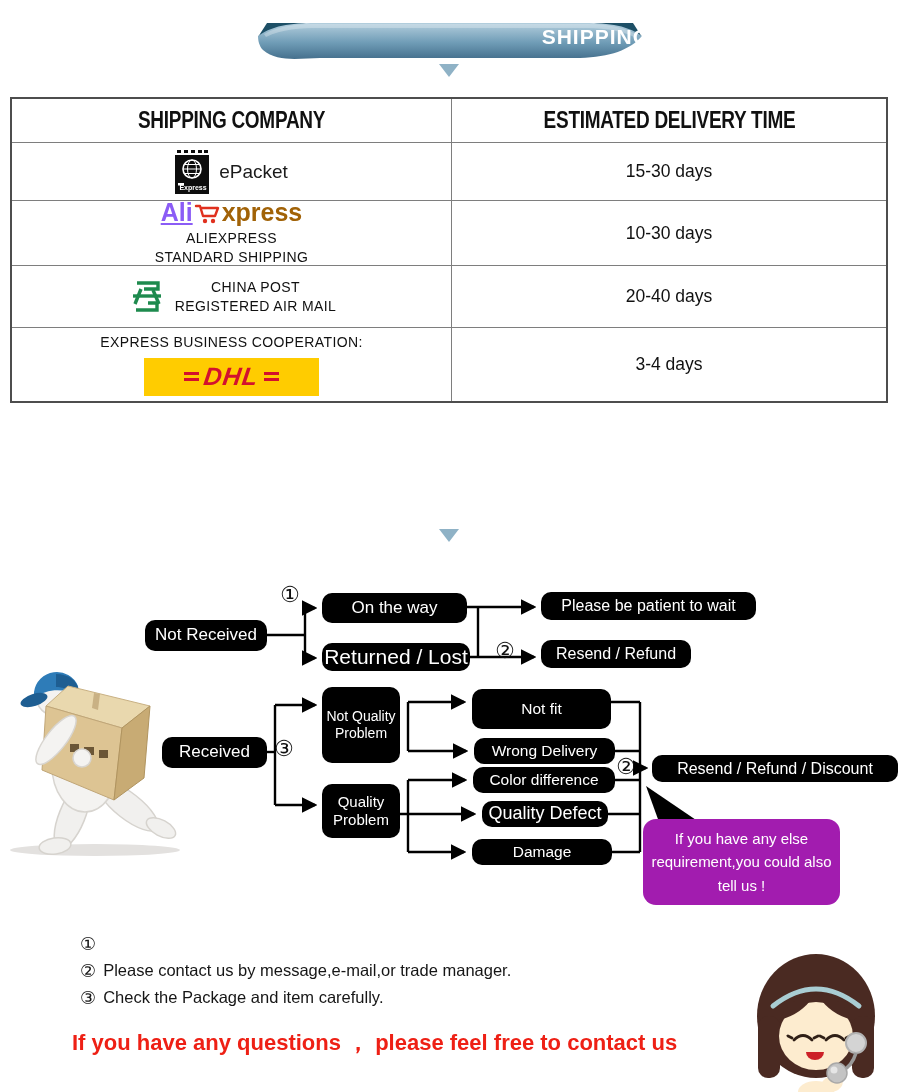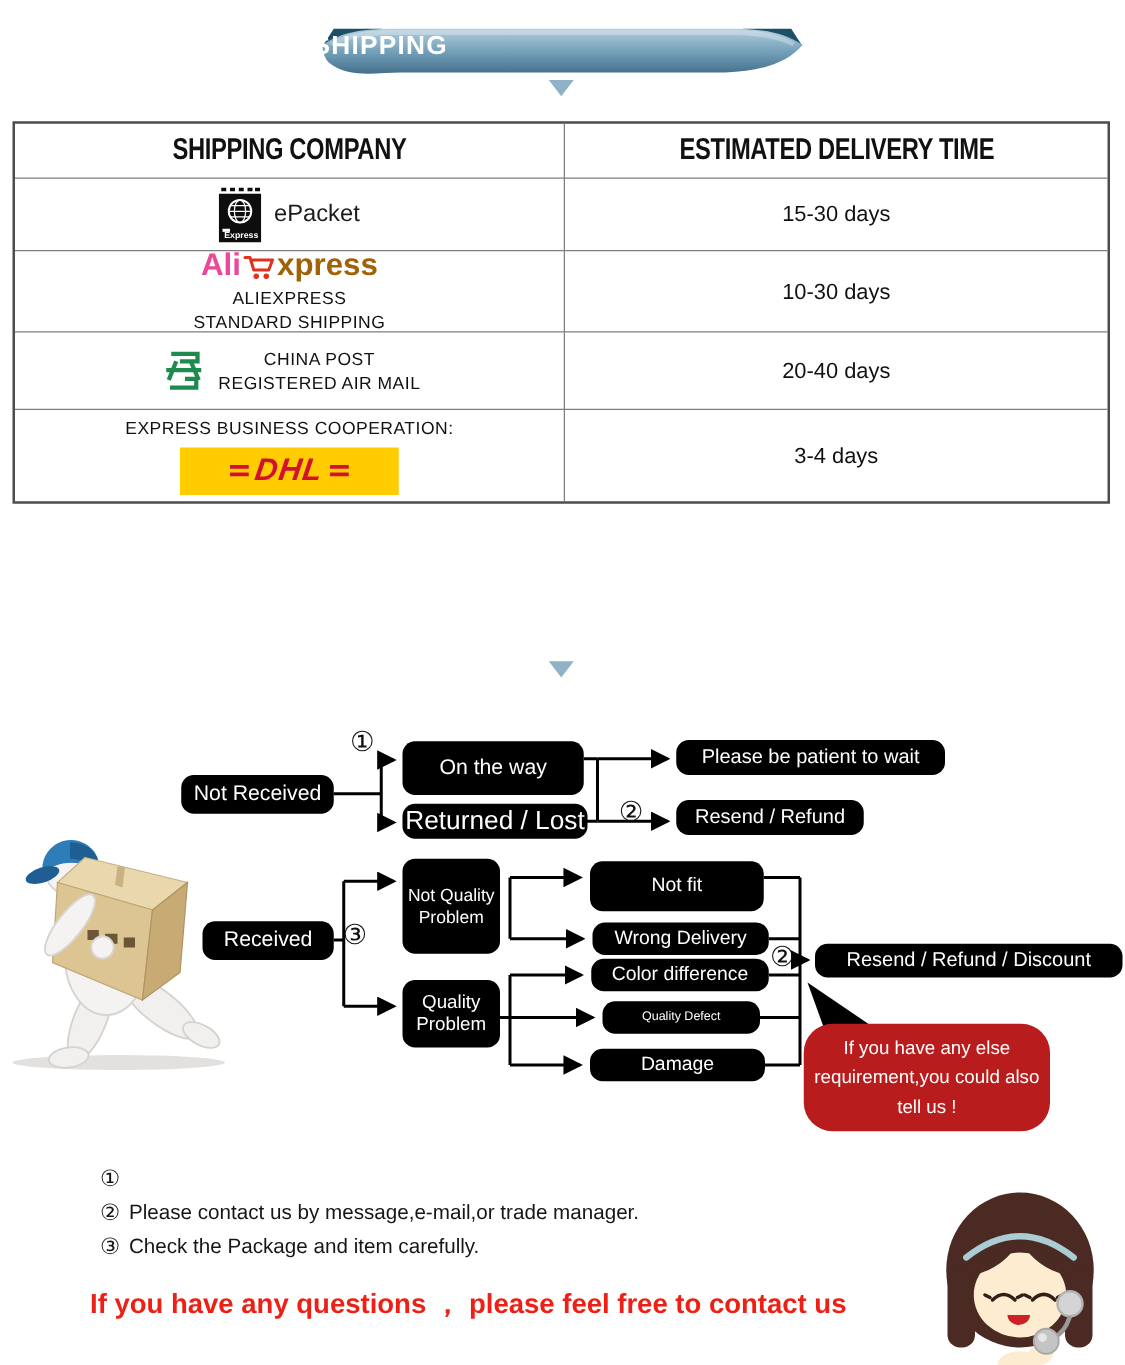--- a/index.html
+++ b/index.html
@@ -3,59 +3,59 @@
 <meta charset="utf-8">
 <style>
   * { margin:0; padding:0; box-sizing:border-box; }
   html,body { background:#fff; }
   body { font-family:"Liberation Sans", sans-serif; color:#111; }
   #page { position:relative; width:900px; height:1092px; margin:0 auto; background:#fff; overflow:hidden; }
 
   
   .ribbon { position:absolute; width:400px; height:52px; }
   .ribbon svg { position:absolute; left:0; top:0; }
-  .ribbon .ribbon-label { position:absolute; left:0; top:9px; width:100%; text-align:left;
+  .ribbon .ribbon-label { position:absolute; left:0; top:9px; width:100%; text-align:right;
     color:#fff; font-size:21px; font-weight:bold; letter-spacing:1px; }
   .down-tri { position:absolute; width:0; height:0;
     border-left:10px solid transparent; border-right:10px solid transparent;
     border-top:13px solid #8fb2c6; }
 
   
   .ship-table { position:absolute; left:10px; top:97px; width:878px; height:306px;
     border:2px solid #4d4d4d; display:grid; grid-template-columns:440px 1fr;
     grid-template-rows:44px 58px 65px 62px 73px; }
   .cell { display:flex; align-items:center; justify-content:center; text-align:center;
     border-bottom:1px solid #7e7e7e; }
   .cell.col1 { border-right:1px solid #7e7e7e; }
   .cell.lastrow { border-bottom:none; }
   .th { font-weight:bold; font-size:20px; }
   .th span { display:inline-block; transform:scale(0.95,1.2); letter-spacing:-0.3px; }
   .days { font-size:17.5px; }
   .company-line { font-size:14px; letter-spacing:0.4px; line-height:1.3; }
   .epacket-row { gap:10px; }
   .epacket-name { font-size:19px; color:#1b1b1b; }
   .ali-logo { font-size:25px; font-weight:bold; line-height:1; display:flex; align-items:flex-end; }
-  .ali-part1 { color:#ec4899; }
+  .ali-part1 { color:#8b5cf6;text-decoration:underline; }
   .ali-part2 { color:#a16207; }
   .cp-row { display:flex; align-items:center; gap:8px; }
   .dhl-box { margin-top:6px; width:175px; height:38px; background:#ffcc00;
     display:flex; align-items:center; justify-content:center; gap:5px; }
   .dhl-text { color:#d3112e; font-size:25px; font-weight:900; font-style:italic;
     letter-spacing:1px; transform:skewX(-8deg); line-height:1; }
   .dhl-dash { width:15px; height:9px; border-top:3px solid #d3112e; border-bottom:3px solid #d3112e; }
 
   
   #flow { position:absolute; left:0; top:560px; width:900px; height:372px; }
   #flow svg.lines { position:absolute; left:0; top:0; pointer-events:none; }
   .fbox { position:absolute; background:#000; color:#fff; border-radius:10px;
     display:flex; align-items:center; justify-content:center; text-align:center;
     font-size:16px; line-height:1.22; }
   .marker { position:absolute; font-family:"DejaVu Sans", sans-serif; font-size:22px; color:#111; line-height:1; }
   .bubble { position:absolute; left:643px; top:259px; width:197px; height:86px;
-    background:#b91c1c; color:#fff; border-radius:23px; display:flex; align-items:center;
+    background:#a21caf; color:#fff; border-radius:13px; display:flex; align-items:center;
     justify-content:center; text-align:center; font-size:15px; line-height:1.55; padding:4px 6px; }
   .illus { position:absolute; }
 
   
   .notes { position:absolute; left:80px; top:933px; font-size:16.5px; color:#161616; }
   .note-line { margin-bottom:6px; display:flex; align-items:center; gap:7px; }
   .note-line .nmark { font-family:"DejaVu Sans", sans-serif; font-size:18px; }
   .contact { position:absolute; left:72px; top:1028px; width:680px;
     color:#ee2015; font-size:22px; font-weight:bold; }
 </style>
@@ -212,31 +212,31 @@
         <path d="M408 220 H465" marker-end="url(#ah)"></path>
         <path d="M408 254 H474" marker-end="url(#ah)"></path>
         <path d="M408 292 H464" marker-end="url(#ah)"></path>
         <path d="M611 142 H640 M615 191 H640 M615 220 H640 M608 254 H640 M612 292 H640 M640 142 V292"></path>
         <path d="M640 208 H646" marker-end="url(#ah)"></path>
       </g>
       <polygon points="646,226 659,262 699,262" fill="#000"></polygon>
     </svg>
 
     <div class="fbox" style="left:145px; top:60px;  width:122px; height:31px; font-size:17px;">Not Received</div>
-    <div class="fbox" style="left:322px; top:33px;  width:145px; height:43px; font-size:17px;">On the way</div>
+    <div class="fbox" style="left:322px; top:33px;  width:145px; height:30px; font-size:17px;">On the way</div>
     <div class="fbox" style="left:322px; top:83px;  width:148px; height:28px; font-size:21px;">Returned / Lost</div>
     <div class="fbox" style="left:541px; top:32px;  width:215px; height:28px;">Please be patient to wait</div>
     <div class="fbox" style="left:541px; top:80px;  width:150px; height:28px;">Resend / Refund</div>
     <div class="fbox" style="left:162px; top:177px; width:105px; height:31px; font-size:17px;">Received</div>
     <div class="fbox" style="left:322px; top:127px; width:78px; height:76px; font-size:14px; padding:2px;">Not Quality Problem</div>
     <div class="fbox" style="left:322px; top:224px; width:78px; height:54px; font-size:15px; padding:2px;">Quality Problem</div>
     <div class="fbox" style="left:472px; top:129px; width:139px; height:40px; font-size:15.5px;">Not fit</div>
     <div class="fbox" style="left:474px; top:178px; width:141px; height:26px; font-size:15.5px;">Wrong Delivery</div>
     <div class="fbox" style="left:473px; top:207px; width:142px; height:26px; font-size:15.5px;">Color difference</div>
-    <div class="fbox" style="left:482px; top:241px; width:126px; height:26px; font-size:10px;">Quality Defect</div>
+    <div class="fbox" style="left:482px; top:241px; width:126px; height:26px; font-size:18px;">Quality Defect</div>
     <div class="fbox" style="left:472px; top:279px; width:140px; height:26px; font-size:15.5px;">Damage</div>
     <div class="fbox" style="left:652px; top:195px; width:246px; height:27px;">Resend / Refund / Discount</div>
 
     <span class="marker" style="left:280px; top:24px;">①</span>
     <span class="marker" style="left:495px; top:80px;">②</span>
     <span class="marker" style="left:274px; top:178px;">③</span>
     <span class="marker" style="left:616px; top:196px;">②</span>
 
     <div class="bubble">If you have any else requirement,you could also tell us !</div>
   </div>

